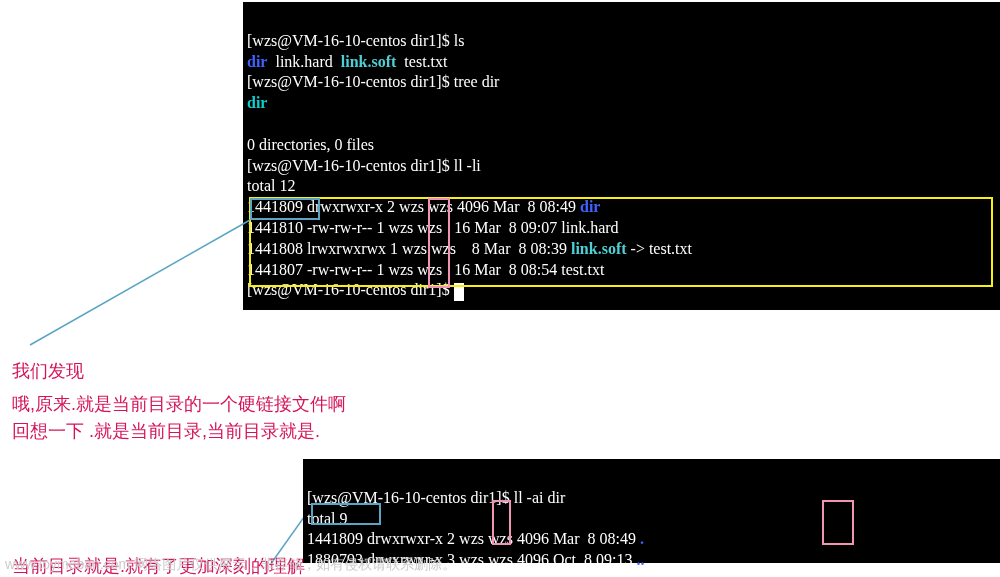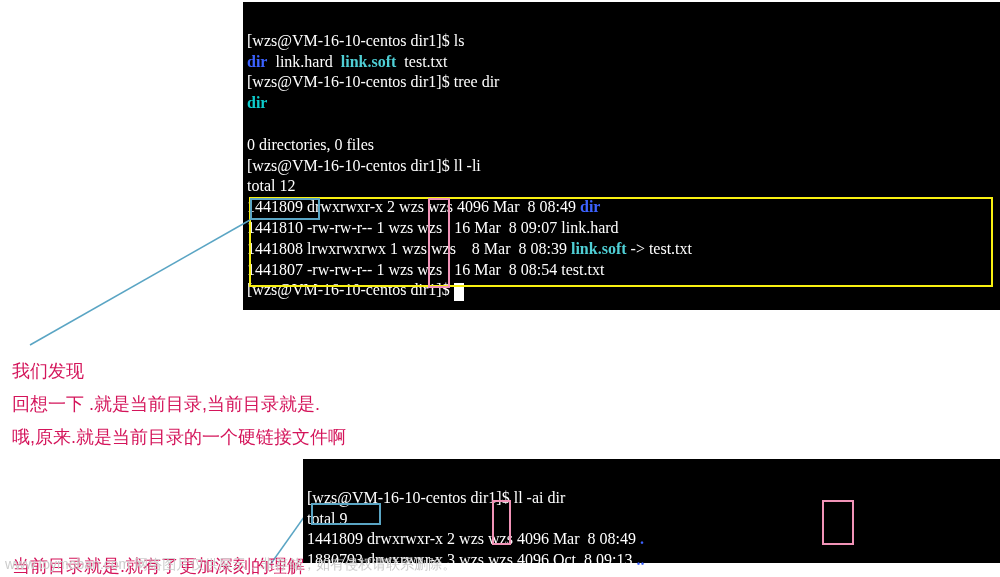--- a/index.html
+++ b/index.html
@@ -108,22 +108,22 @@
 
 <div class="box-pink" style="left:428px; top:198px; width:22px; height:90px;"></div>
 
 <svg class="line-svg" width="1000" height="577" style="left:0; top:0;">
   <line x1="250" y1="220" x2="30" y2="345" stroke="#5aa5c4" stroke-width="1.5"></line>
   <line x1="314" y1="503" x2="270" y2="565" stroke="#5aa5c4" stroke-width="1.5"></line>
 </svg>
 
 <div class="annotation" style="left:12px; top:340px;margin-top:18px;">
   <div style="margin-bottom:6px;">我们发现</div>
+  <div>哦,原来.就是当前目录的一个硬链接文件啊</div>
   <div style="margin-bottom:6px;">回想一下 .就是当前目录,当前目录就是.</div>
-  <div>哦,原来.就是当前目录的一个硬链接文件啊</div>
 </div>
 
 <div class="terminal terminal-bottom">
 <span>[wzs@VM-16-10-centos dir1]$ </span><span>ll -ai dir</span>
 <span>total 9</span>
 <span>1441809</span><span> drwxrwxr-x </span><span>2</span><span> wzs wzs 4096 Mar  8 08:49 </span><span class="c-blue">.</span>
 <span>1880793</span><span> drwxrwxr-x </span><span>3</span><span> wzs wzs 4096 Oct  8 09:13 </span><span class="c-blue">..</span>
 <span>[wzs@VM-16-10-centos dir1]$ </span><span class="cursor"></span>
 </div>
 

